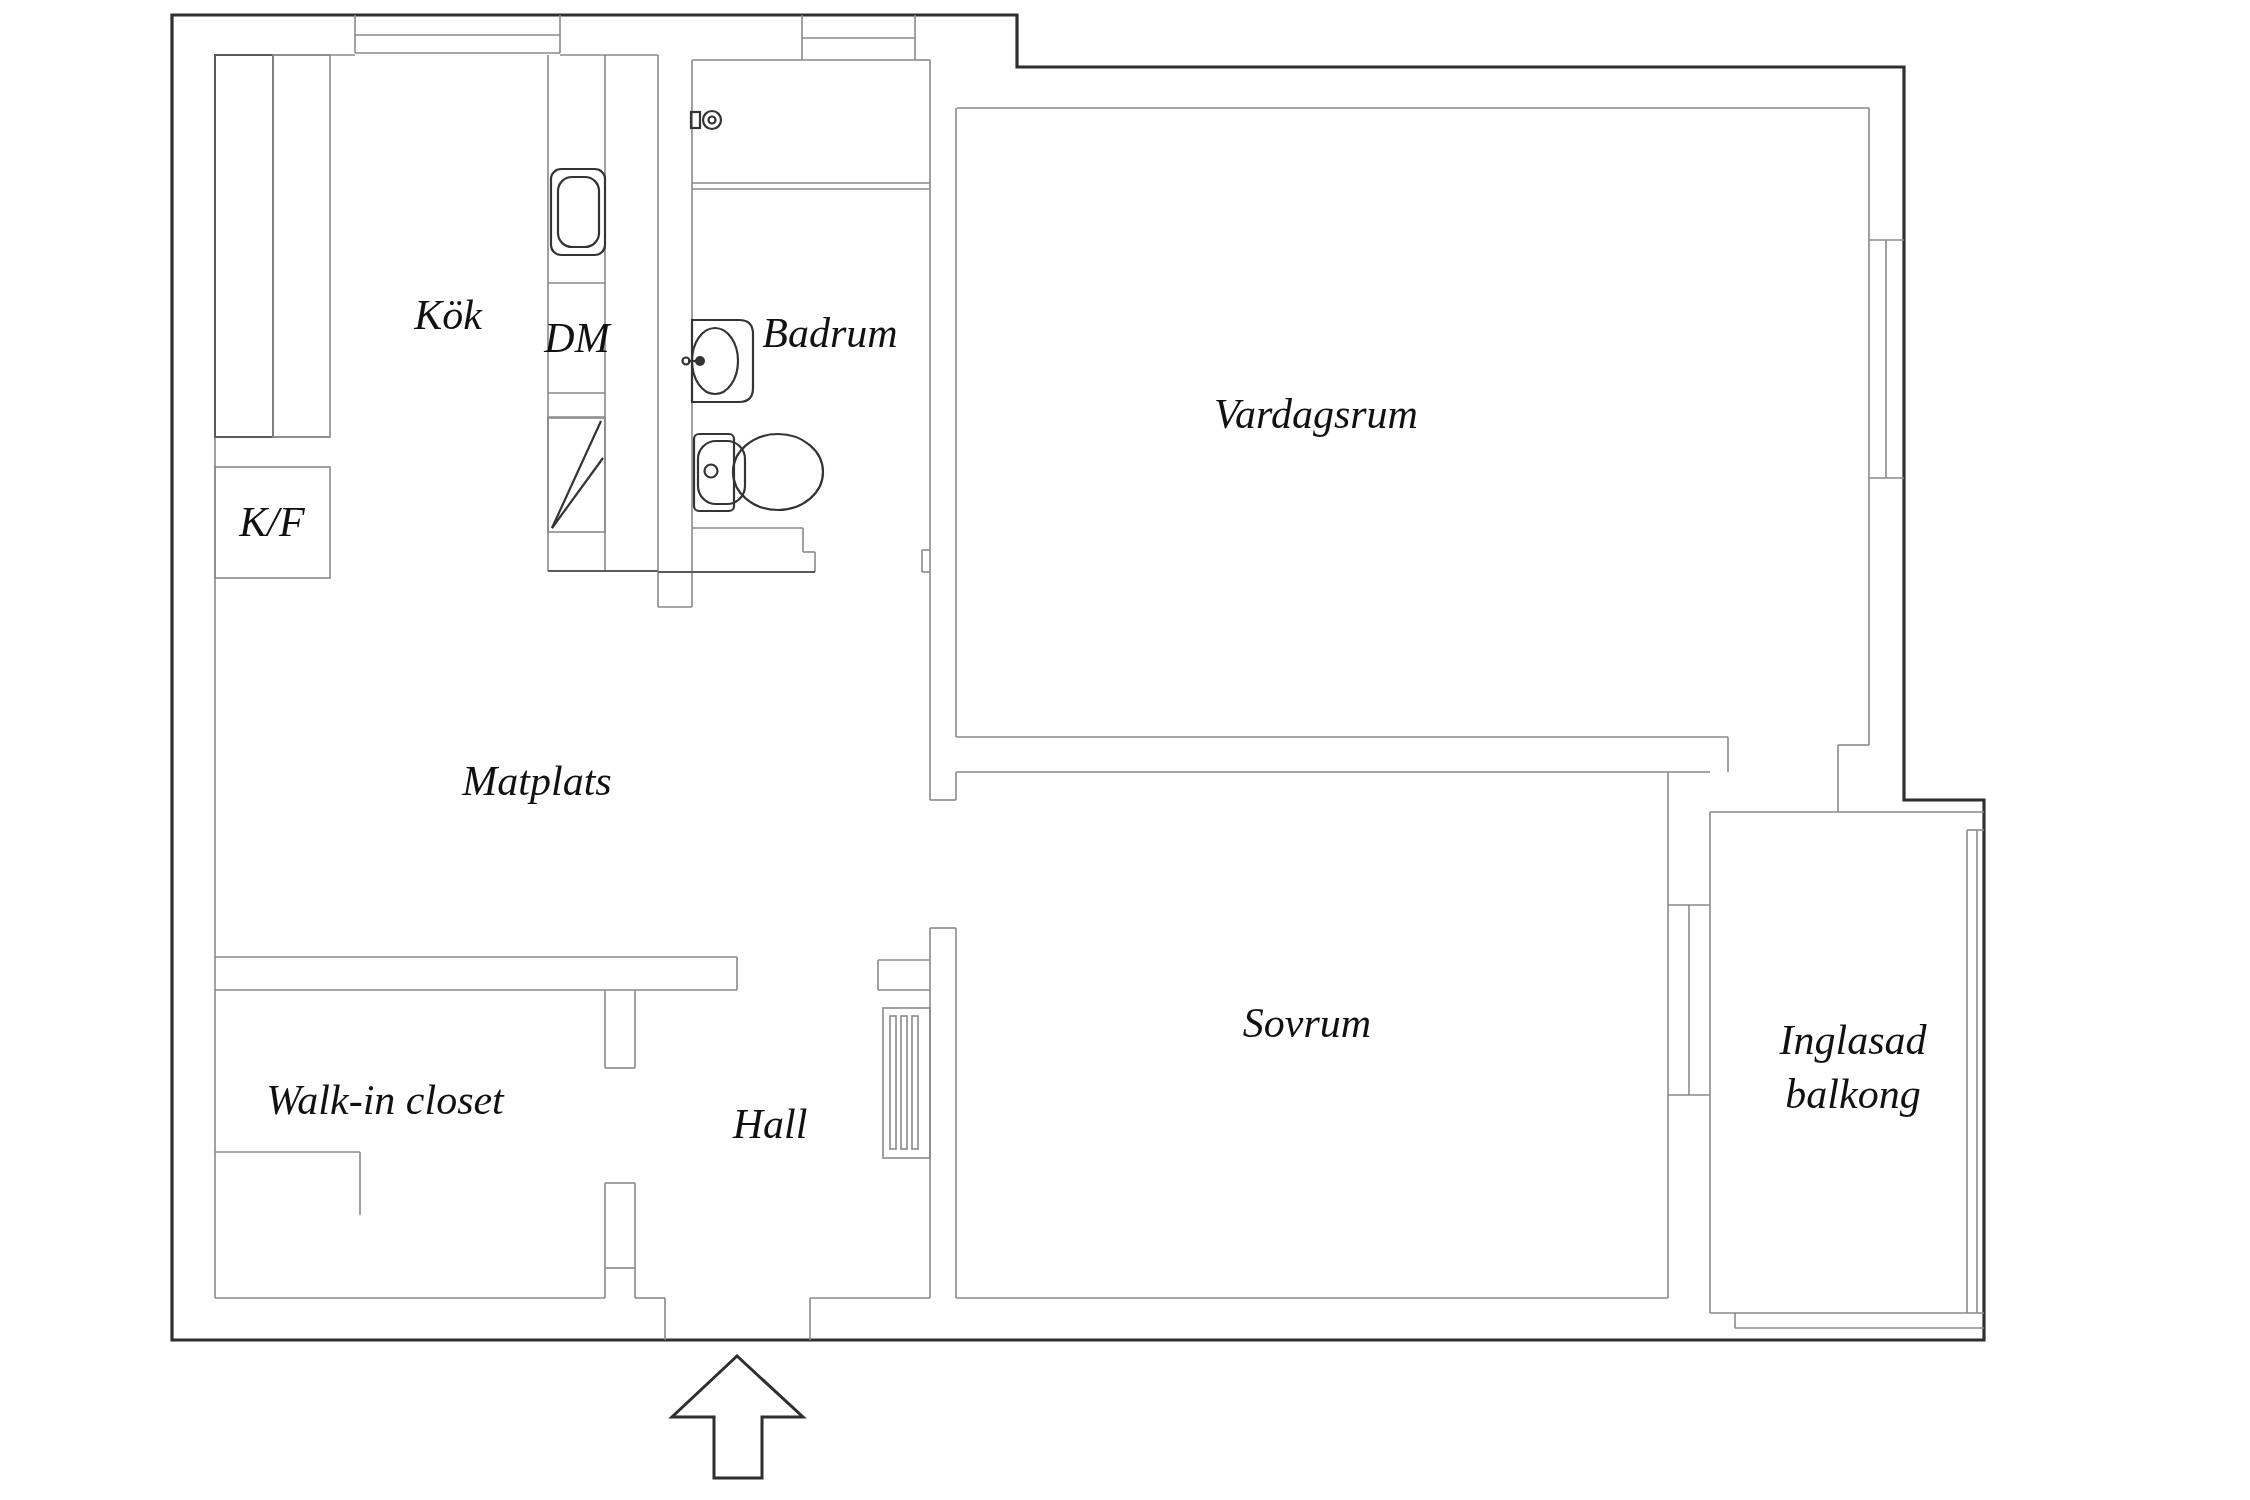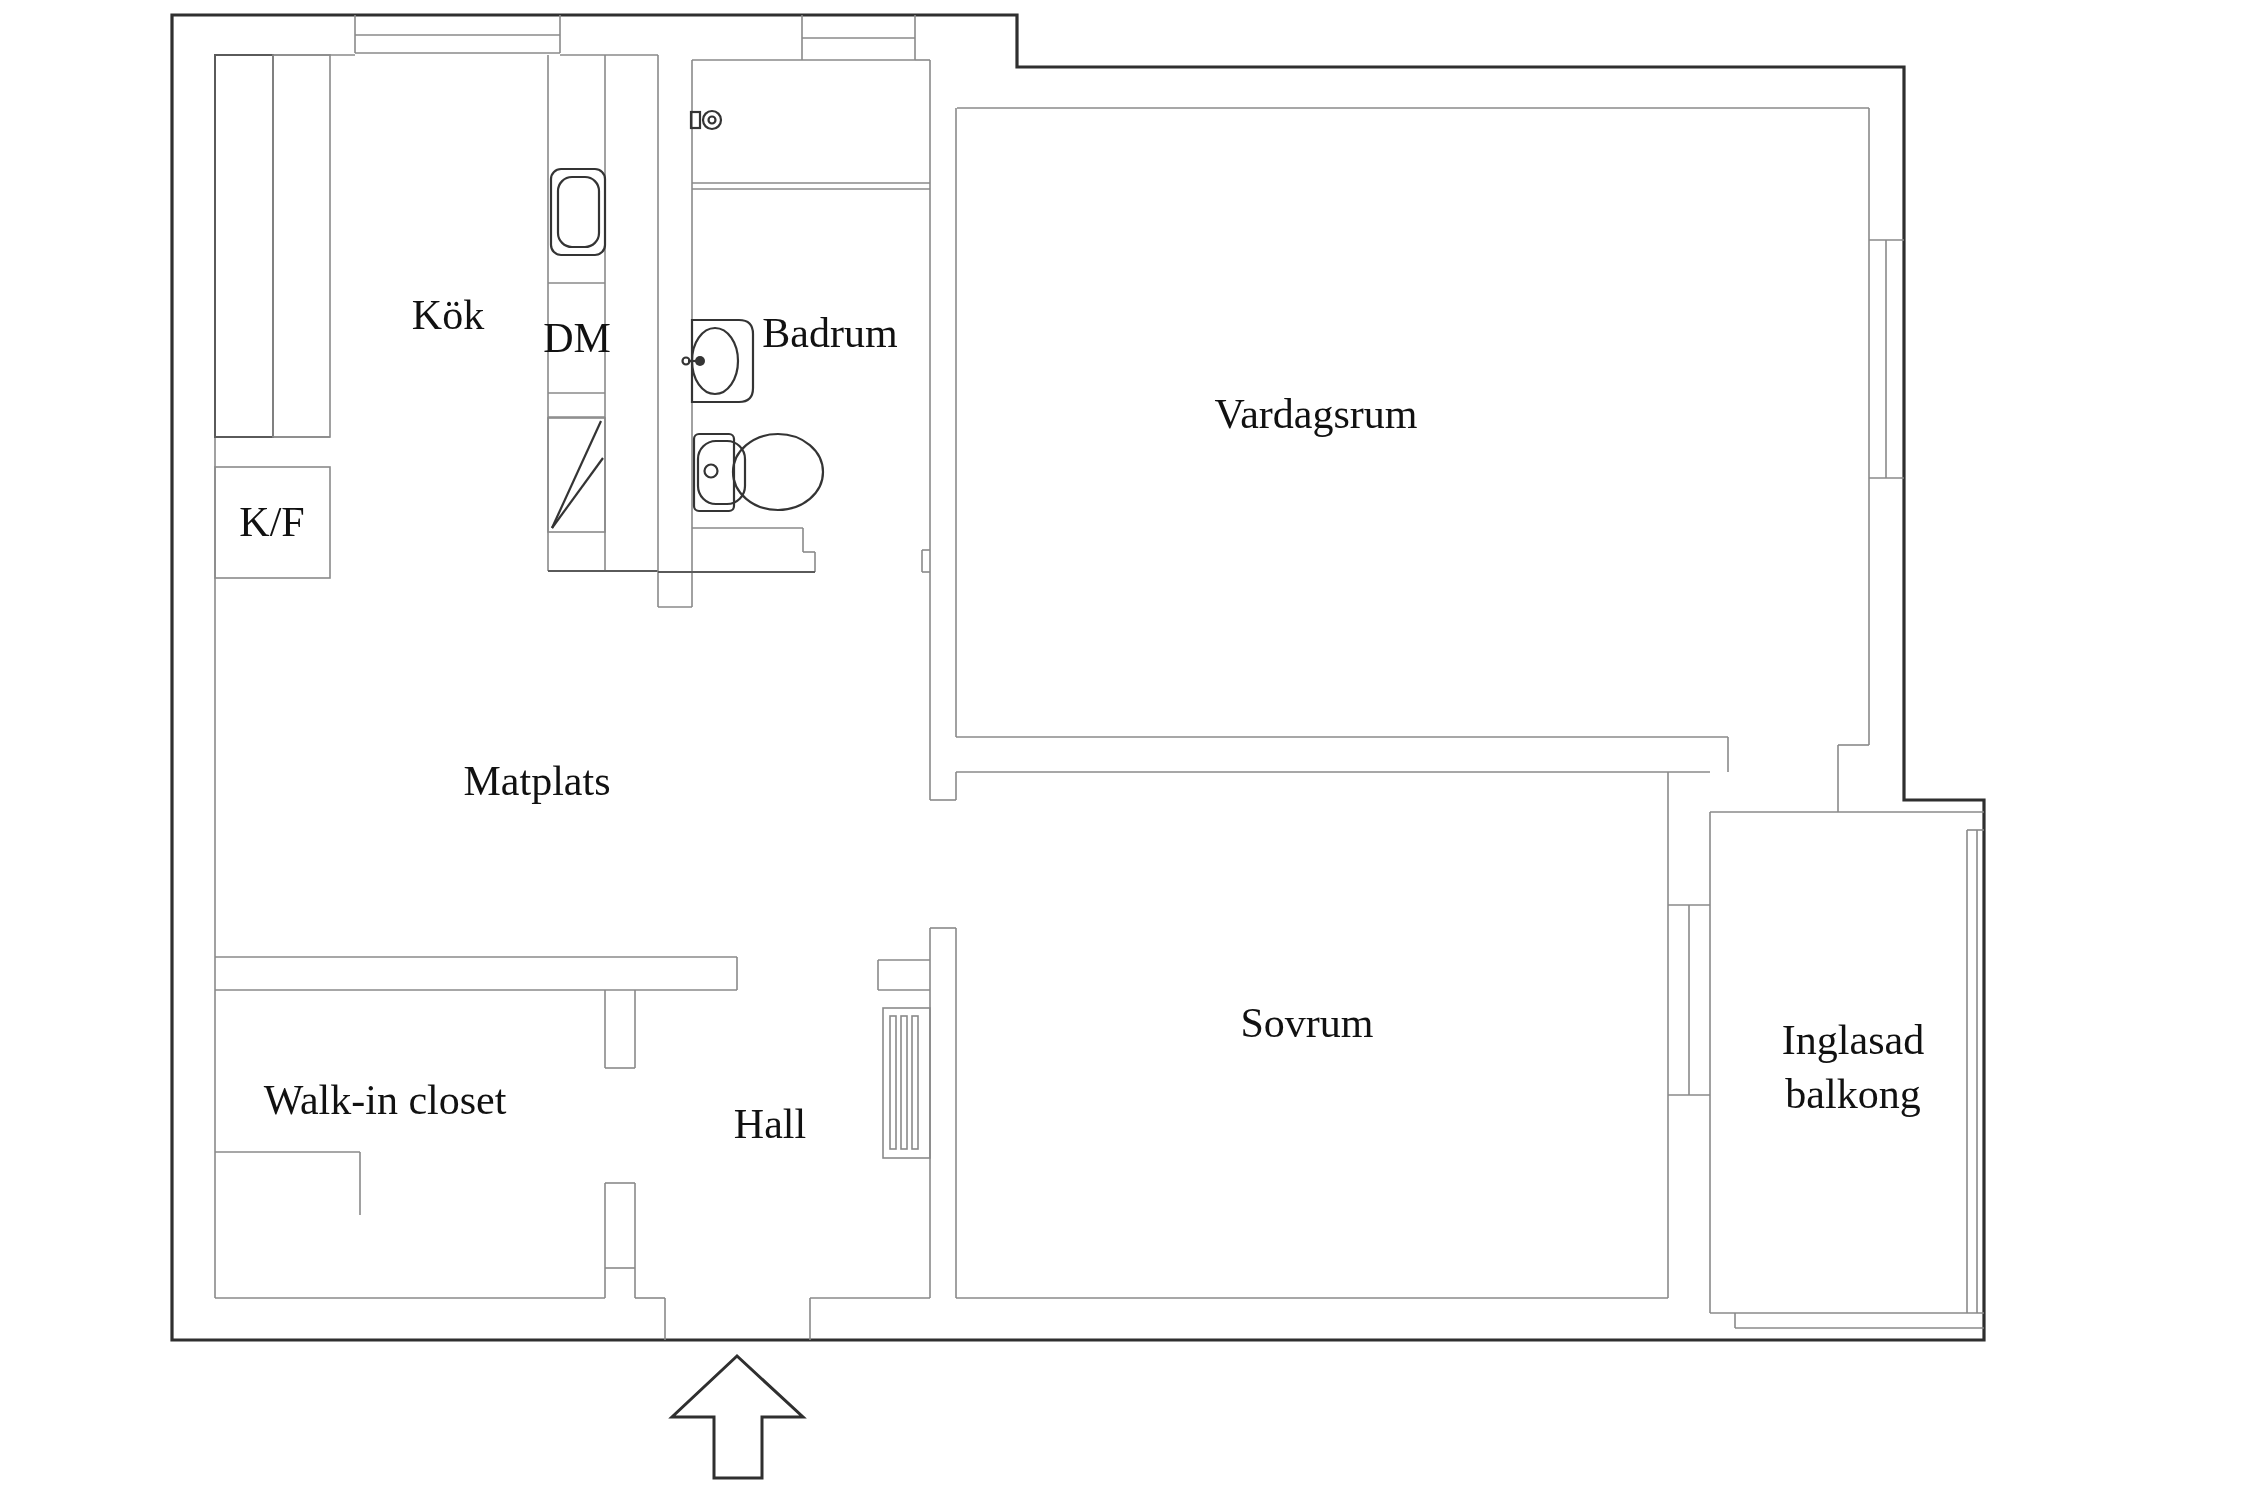--- a/index.html
+++ b/index.html
@@ -1,16 +1,16 @@
 <!DOCTYPE html>
 <html><head>
 <meta charset="utf-8">
 <style>
   html,body{margin:0;padding:0;background:#ffffff;}
-  .plan{position:relative;width:2250px;height:1500px;background:#ffffff;overflow:hidden;}
+  .plan{position:relative;width:2250px;height:1500px;background:#ffffff;overflow:hidden;font-style:italic;}
   svg{display:block;}
   .wall{stroke:#2f2f2f;stroke-width:3.2;fill:none;stroke-linejoin:miter;}
   .thin{stroke:#8a8a8a;stroke-width:1.6;fill:none;}
   .thin2{stroke:#5a5a5a;stroke-width:2;fill:none;}
   .fix{stroke:#343434;stroke-width:2.2;fill:none;}
   .fixf{fill:#343434;stroke:none;}
   .arrow{stroke:#2f2f2f;stroke-width:3;fill:#ffffff;}
   .room-label{font-family:"Liberation Serif","DejaVu Serif",serif;fill:#111111;}
 </style>
 </head>

